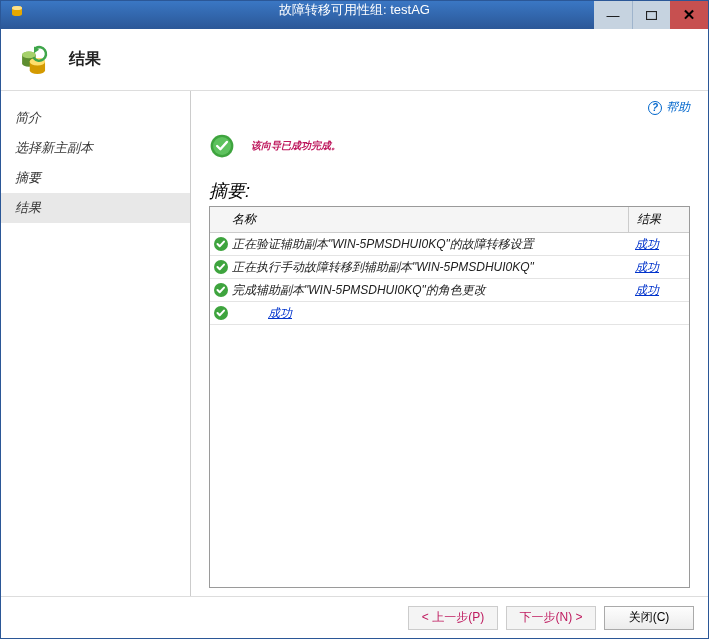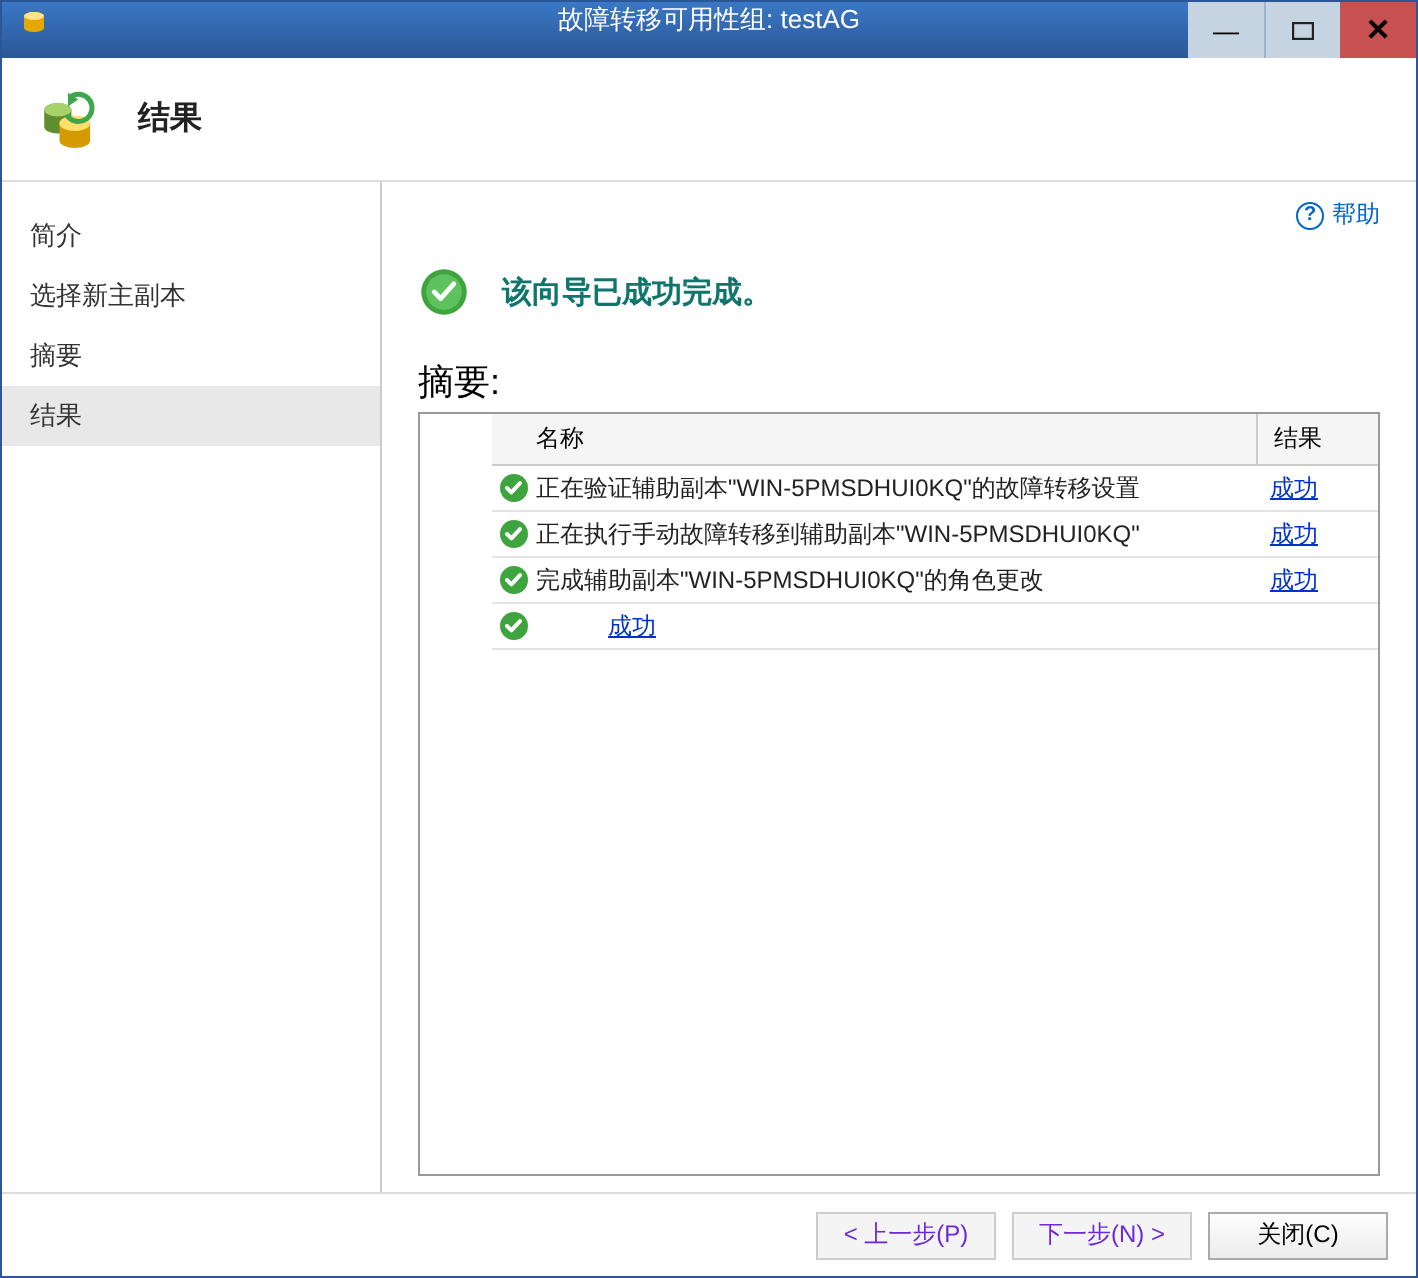--- a/index.html
+++ b/index.html
@@ -58,20 +58,21 @@
       margin-right: 18px;
     }
     .header h1 {
       font-size: 16px;
       font-weight: bold;
       color: #222;
     }
     .main {
       display: flex;
       height: calc(100% - 28px - 62px - 42px);
+      font-style: italic;
     }
     .sidebar {
       width: 190px;
       border-right: 1px solid #ccc;
       padding-top: 12px;
     }
     .side-item {
       padding: 6px 14px;
       font-size: 13px;
       color: #333;
@@ -108,36 +109,35 @@
       display: flex;
       align-items: center;
       margin-top: 28px;
       margin-bottom: 20px;
     }
     .check-icon {
       width: 26px; height: 26px;
       margin-right: 16px;
     }
     .status-row .msg {
-      font-size: 15px;
+      font-size: 10px;
       font-weight: bold;
-      color: #0f766e;
+      color: #be185d;
     }
     .summary-label {
       font-size: 18px;
       margin-bottom: 3px;
     }
     .grid {
       border: 1px solid #9a9a9a;
       flex: 1;
       display: flex;
       flex-direction: column;
       overflow: hidden;
       background: #fff;
-      padding-left: 36px;
     }
     .grid-head {
       display: flex;
       background: #f5f5f5;
       border-bottom: 1px solid #ccc;
     }
     .grid-head .col {
       padding: 4px 8px;
       font-size: 12px;
       border-right: 1px solid #ccc;
@@ -189,21 +189,21 @@
     .btn {
       min-width: 90px;
       height: 24px;
       border: 1px solid #aaa;
       background: linear-gradient(#fdfdfd, #ececec);
       font-size: 12px;
       padding: 0 10px;
       cursor: pointer;
     }
     .btn:disabled {
-      color: #6d28d9;
+      color: #be185d;
       border-color: #ccc;
       background: #f4f4f4;
       cursor: default;
     }
     svg { display: block; }
     .small-check { width: 16px; height: 16px; }
   </style>
 </head>
 <body>
 

